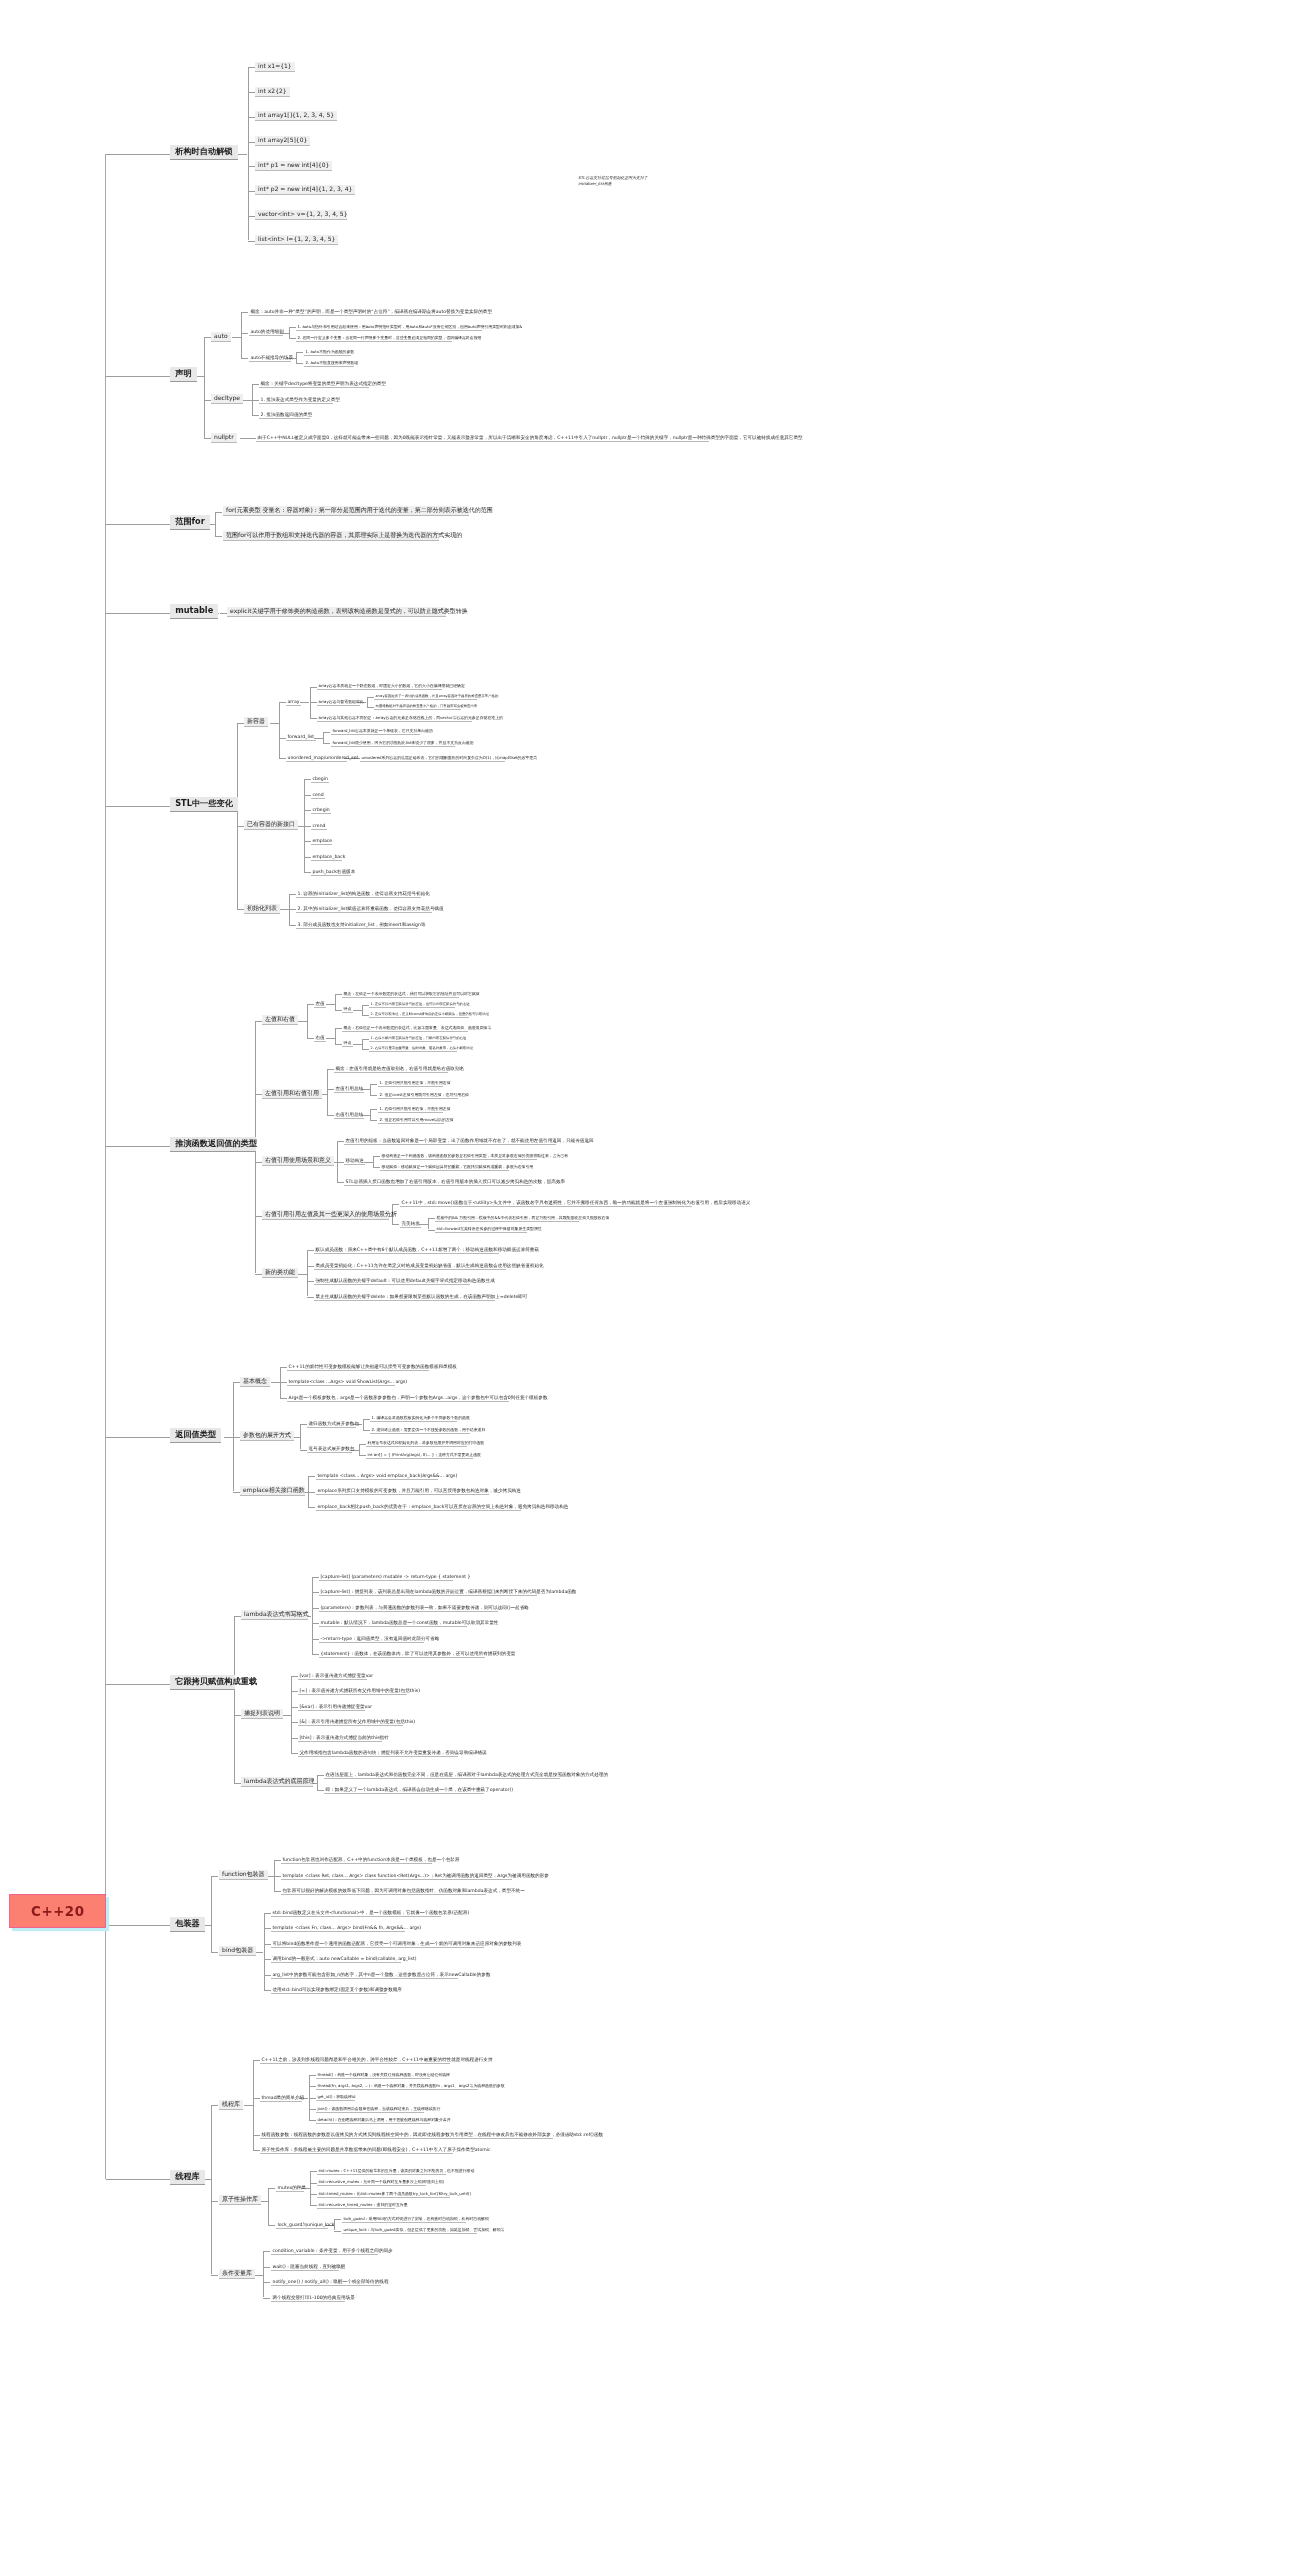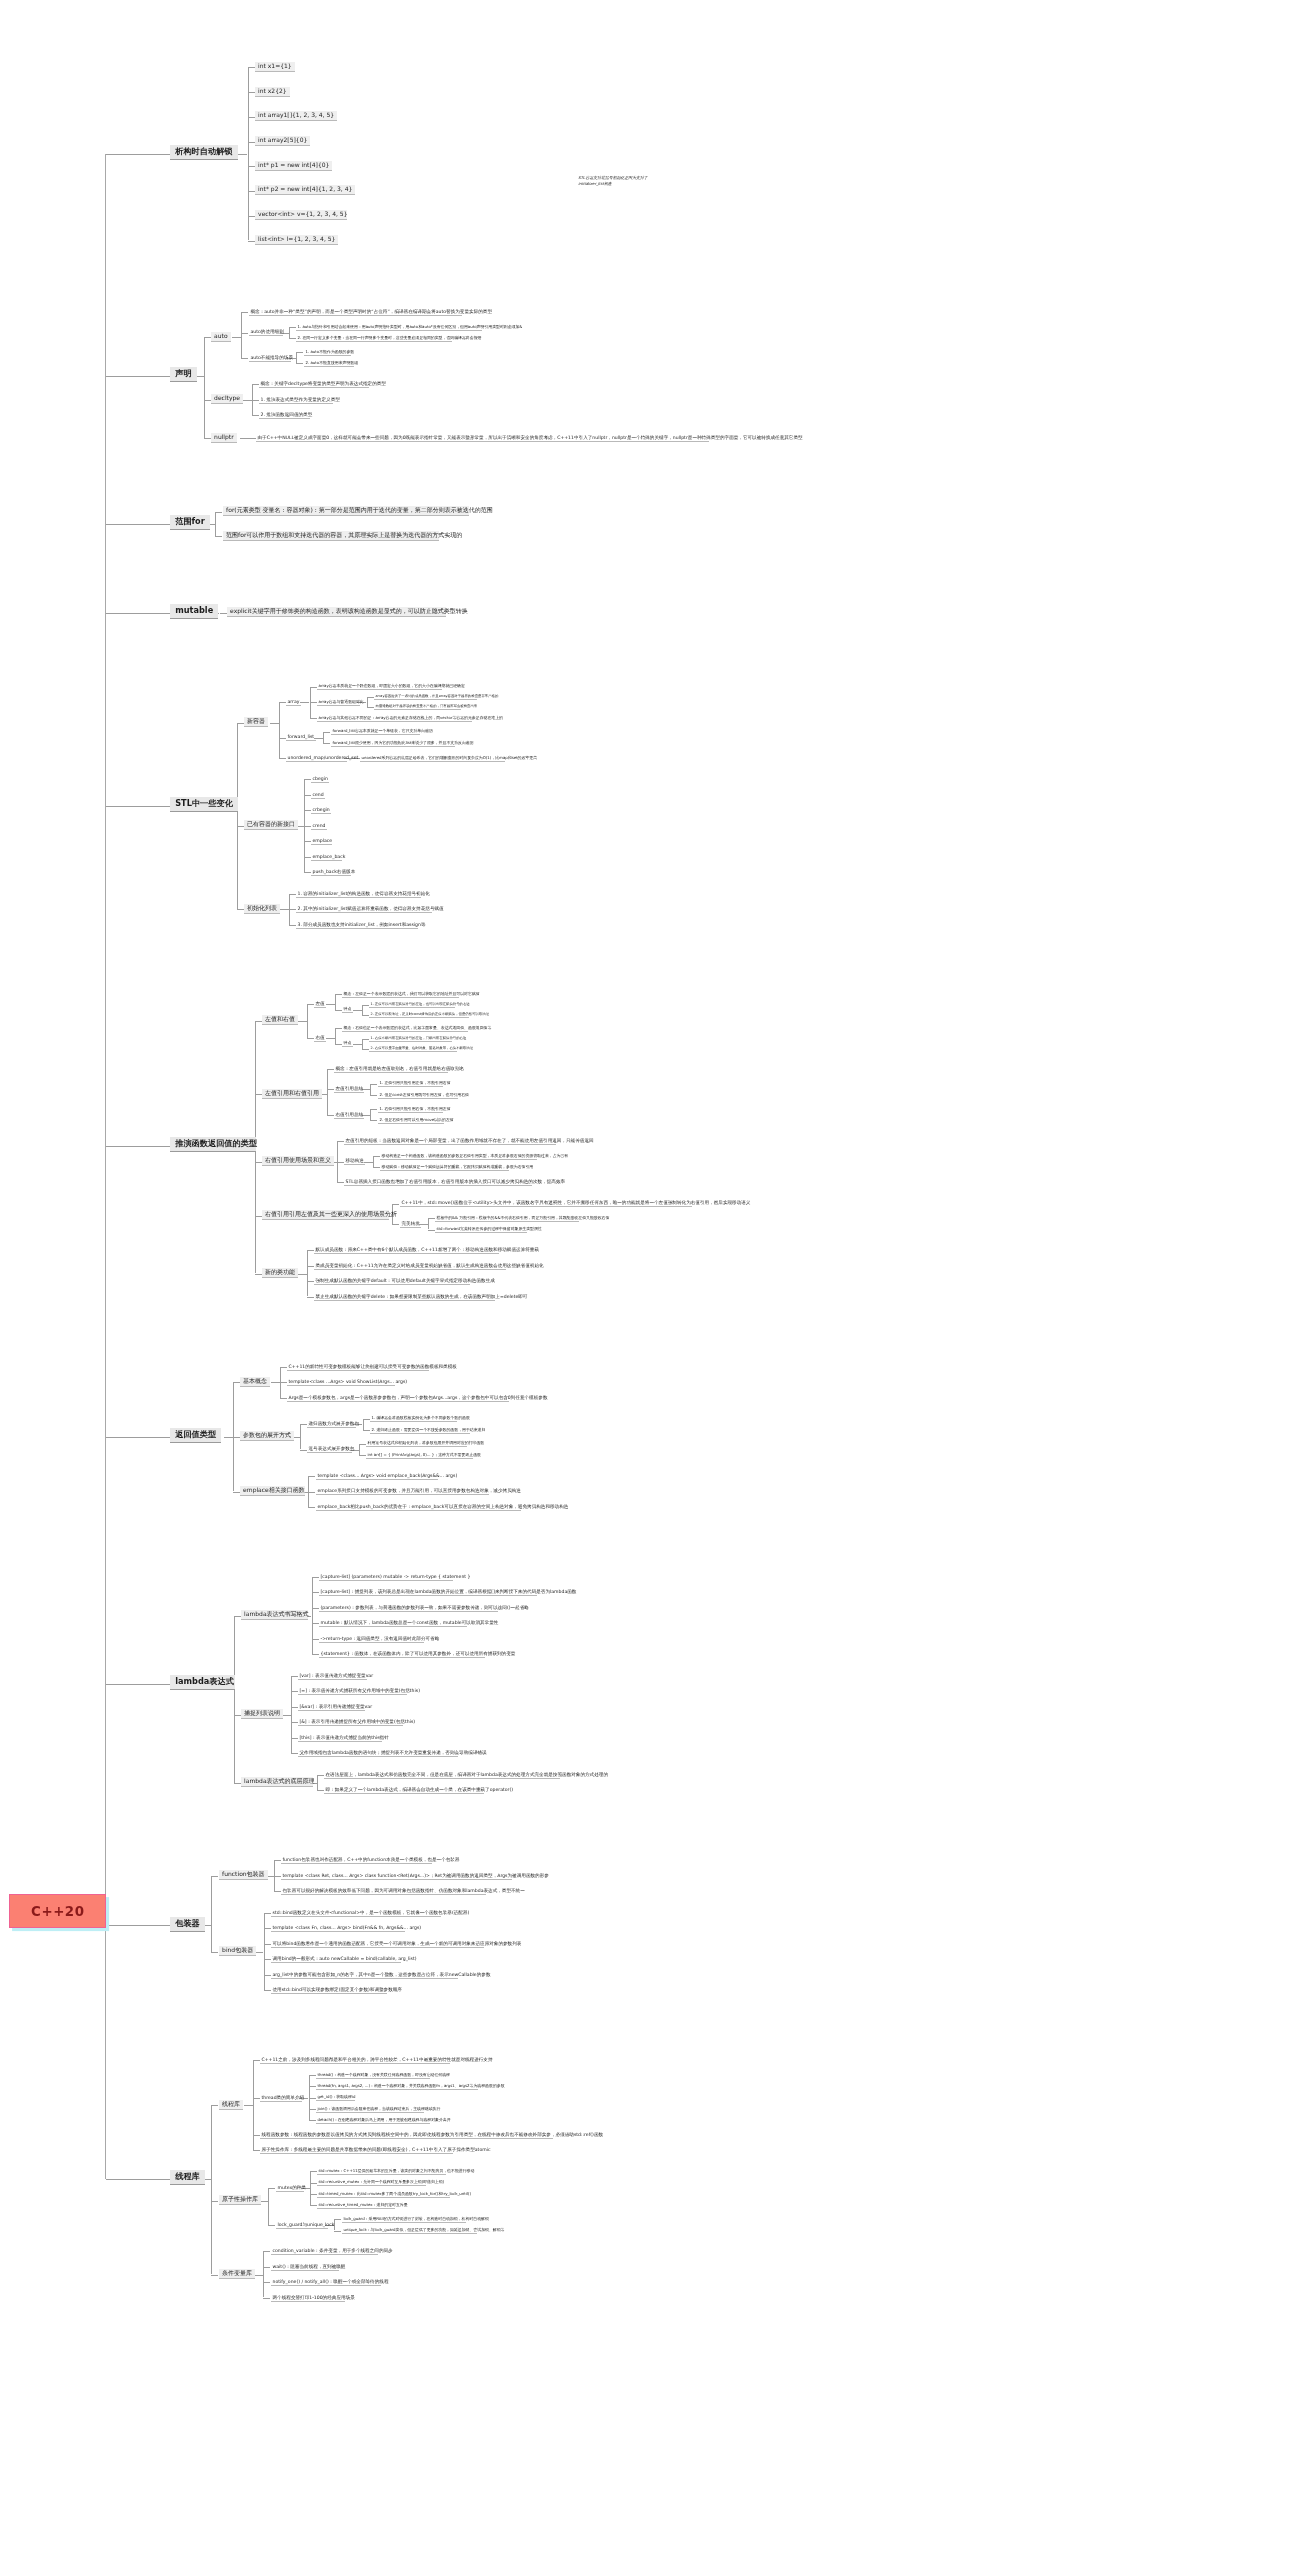--- a/index.html
+++ b/index.html
@@ -338,21 +338,21 @@
       <div class="node lvl3" style="left:316px;top:1472px;max-width:119px;">template &lt;class... Args&gt; void emplace_back(Args&amp;&amp;... args)</div>
       <div class="hline" style="left:308px;top:1476px;width:7.2px;"></div>
       <div class="node lvl3" style="left:316px;top:1487px;max-width:170px;">emplace系列接口支持模板的可变参数，并且万能引用，可以直接用参数包构造对象，减少拷贝构造</div>
       <div class="hline" style="left:308px;top:1492px;width:7.2px;"></div>
       <div class="node lvl3" style="left:316px;top:1503px;max-width:202px;">emplace_back相比push_back的优势在于：emplace_back可以直接在容器的空间上构造对象，避免拷贝构造和移动构造</div>
       <div class="hline" style="left:308px;top:1507px;width:7.2px;"></div>
       <div class="vline" style="left:308px;top:1476px;height:31px;"></div>
       <div class="hline" style="left:233px;top:1492px;width:7.2px;"></div>
       <div class="vline" style="left:233px;top:1382px;height:109px;"></div>
       <div class="hline" style="left:106px;top:1437px;width:64px;"></div>
-      <div class="node lvl1" style="left:170px;top:1675px;max-width:55px;">lambda表达式</div>
+      <div class="node lvl1" style="left:170px;top:1675px;max-width:55px;">它跟拷贝赋值构成重载</div>
       <div class="hline" style="left:225px;top:1684px;width:9.3px;"></div>
       <div class="node lvl2" style="left:241px;top:1610px;max-width:61px;">lambda表达式书写格式</div>
       <div class="hline" style="left:302px;top:1616px;width:9.3px;"></div>
       <div class="node lvl3" style="left:319px;top:1573px;max-width:131px;">[capture-list] (parameters) mutable -&gt; return-type { statement }</div>
       <div class="hline" style="left:312px;top:1577px;width:7.2px;"></div>
       <div class="node lvl3" style="left:319px;top:1588px;max-width:215px;">[capture-list]：捕捉列表，该列表总是出现在lambda函数的开始位置，编译器根据[]来判断接下来的代码是否为lambda函数</div>
       <div class="hline" style="left:312px;top:1592px;width:7.2px;"></div>
       <div class="node lvl3" style="left:319px;top:1604px;max-width:176px;">(parameters)：参数列表，与普通函数的参数列表一致，如果不需要参数传递，则可以连同()一起省略</div>
       <div class="hline" style="left:312px;top:1608px;width:7.2px;"></div>
       <div class="node lvl3" style="left:319px;top:1619px;max-width:145px;">mutable：默认情况下，lambda函数总是一个const函数，mutable可以取消其常量性</div>

